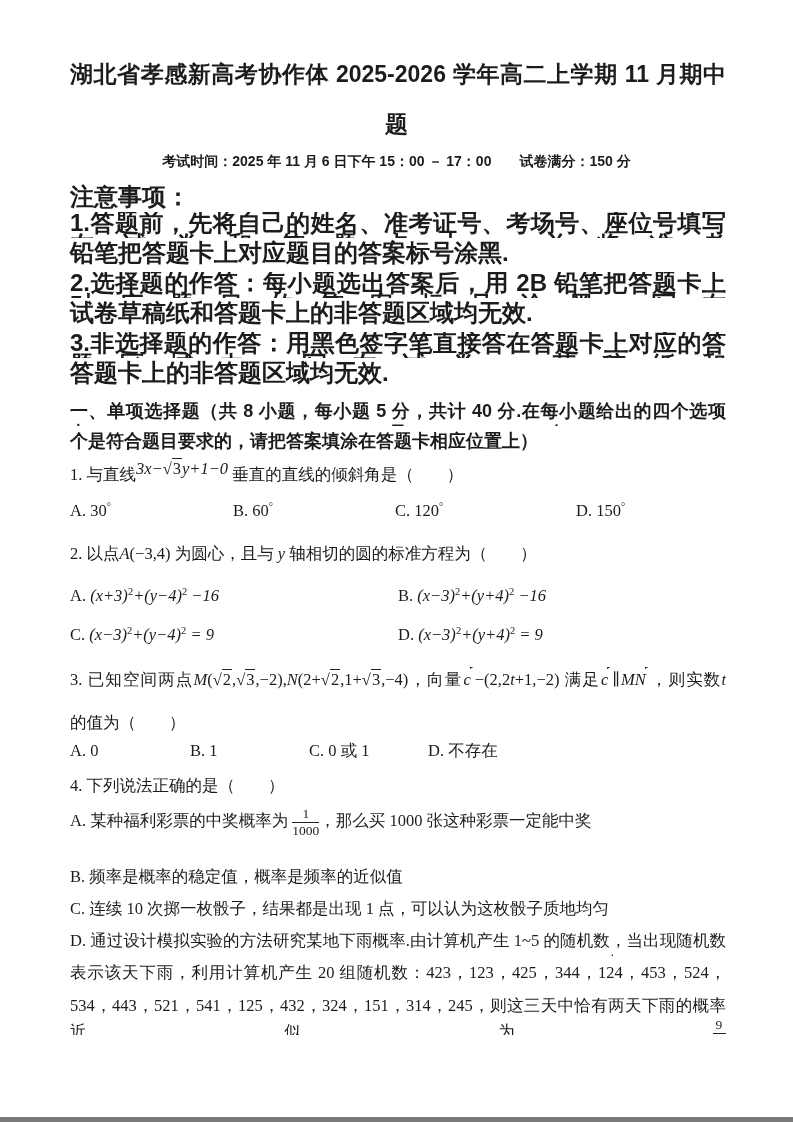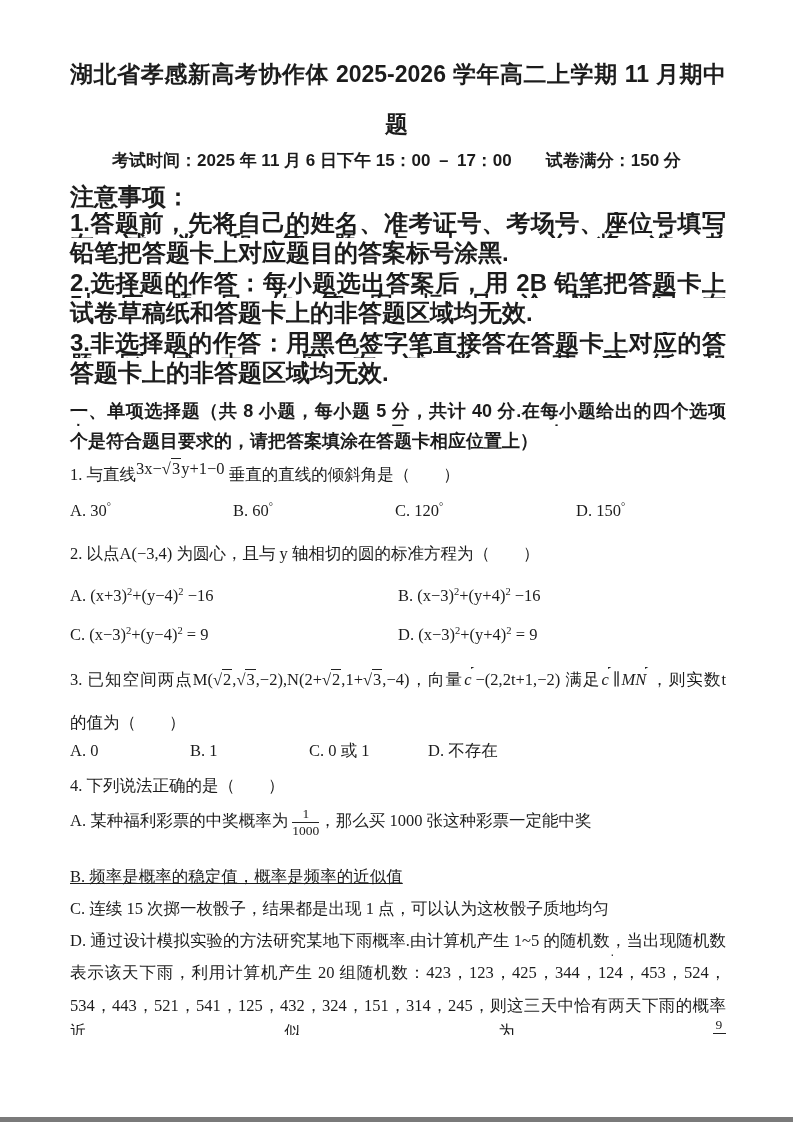--- a/index.html
+++ b/index.html
@@ -5,25 +5,25 @@
   html,body{margin:0;padding:0;background:#fff;}
   .page{
     position:relative;width:793px;height:1122px;background:#ffffff;
     font-family:"Liberation Serif","DejaVu Serif",serif;color:#1c1c1c;overflow:hidden;
   }
   .line{position:absolute;left:70px;white-space:nowrap;font-size:16.5px;line-height:22px;}
   .hei{font-family:"Liberation Sans","DejaVu Sans",sans-serif;font-weight:bold;}
   .fill{width:656px;white-space:normal;text-align:justify;text-align-last:justify;height:26px;overflow:hidden;}
   .center{left:0;width:793px;text-align:center;white-space:normal;}
   .title{font-size:23px;line-height:32px;height:36px;}
-  .examinfo{font-size:17px;text-align:center;}
+  .examinfo{font-size:14px;text-align:center;}
   .notice{font-size:24px;line-height:22px;}
   .sect{font-size:18px;line-height:22px;}
   sup{font-size:10.5px;line-height:0;}
-  .mi,.m{}
+  .mi,.m{font-style:italic;}
   .frac{display:inline-block;vertical-align:middle;text-align:center;font-size:13.5px;line-height:1.2;font-style:normal;}
   .fn{display:block;border-bottom:1.2px solid #222;padding:0 3px;}
   .fd{display:block;}
   .sqrt{white-space:nowrap;}
   .sqrt .rad{border-top:1.3px solid #222;padding:0 1px;}
   .vec{position:relative;display:inline-block;font-style:italic;padding:2px 4px 0 1px;}
   .vec::before{content:"";position:absolute;top:-1px;left:1px;right:4px;border-top:1.4px solid #222;}
   .vec::after{content:"";position:absolute;top:-4px;right:0;width:0;height:0;
     border-left:5px solid #222;border-top:3px solid transparent;border-bottom:3px solid transparent;}
   .raised{display:inline-block;transform:translateY(-6px);}
@@ -74,20 +74,20 @@
   <div class="line" style="top:712px;">的值为（　　）</div>
   <div class="line optrow" style="top:740px;">
     <span class="opt" style="left:0px;">A. 0</span>
     <span class="opt" style="left:120px;">B. 1</span>
     <span class="opt" style="left:239px;">C. 0 或 1</span>
     <span class="opt" style="left:358px;">D. 不存在</span>
   </div>
 
   <div class="line" style="top:775px;">4. 下列说法正确的是（　　）</div>
   <div class="line" style="top:806px;">A. 某种福利彩票的中奖概率为 <span class="frac"><span class="fn">1</span><span class="fd">1000</span></span>，那么买 1000 张这种彩票一定能中奖</div>
-  <div class="line" style="top:866px;text-decoration:underline;">B. 频率是概率的稳定值，概率是频率的近似值</div>
-  <div class="line" style="top:898px;">C. 连续 15 次掷一枚骰子，结果都是出现 1 点，可以认为这枚骰子质地均匀</div>
+  <div class="line" style="top:866px;">B. 频率是概率的稳定值，概率是频率的近似值</div>
+  <div class="line" style="top:898px;">C. 连续 10 次掷一枚骰子，结果都是出现 1 点，可以认为这枚骰子质地均匀</div>
   <div class="line fill" style="top:930px;">D. 通过设计模拟实验的方法研究某地下雨概率.由计算机产生 1~5 的随机数，当出现随机数 1，3，5 时，</div>
   <div class="line fill" style="top:962px;">表示该天下雨，利用计算机产生 20 组随机数：423，123，425，344，124，453，524，332，152，342，</div>
   <div class="line fill" style="top:995px;height:40px;">534，443，521，541，125，432，324，151，314，245，则这三天中恰有两天下雨的概率近似为<span class="frac"><span class="fn">9</span><span class="fd">20</span></span></div>
 
   <div class="bottom-bar"></div>
 </div>
 
 </body></html>

